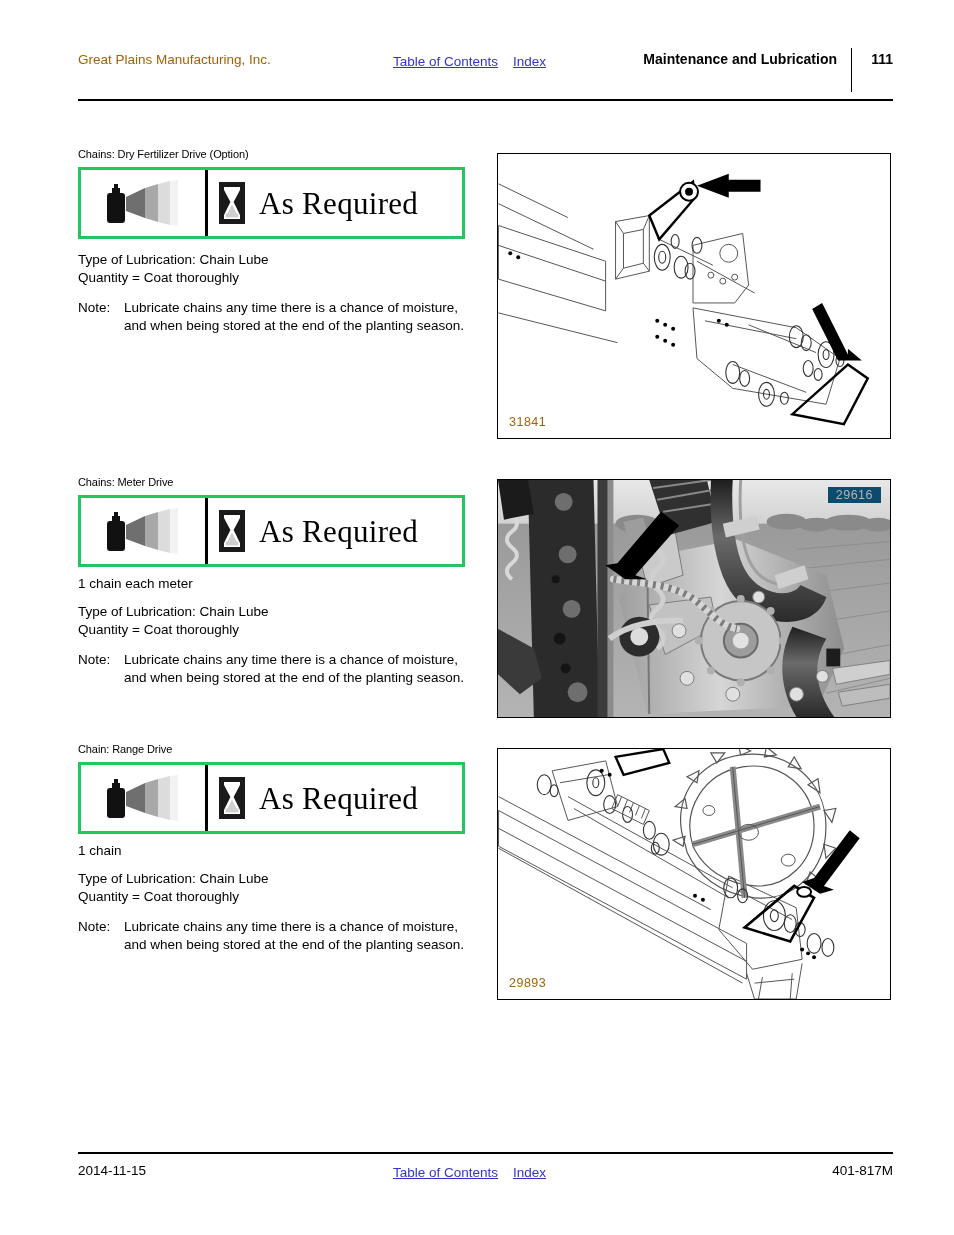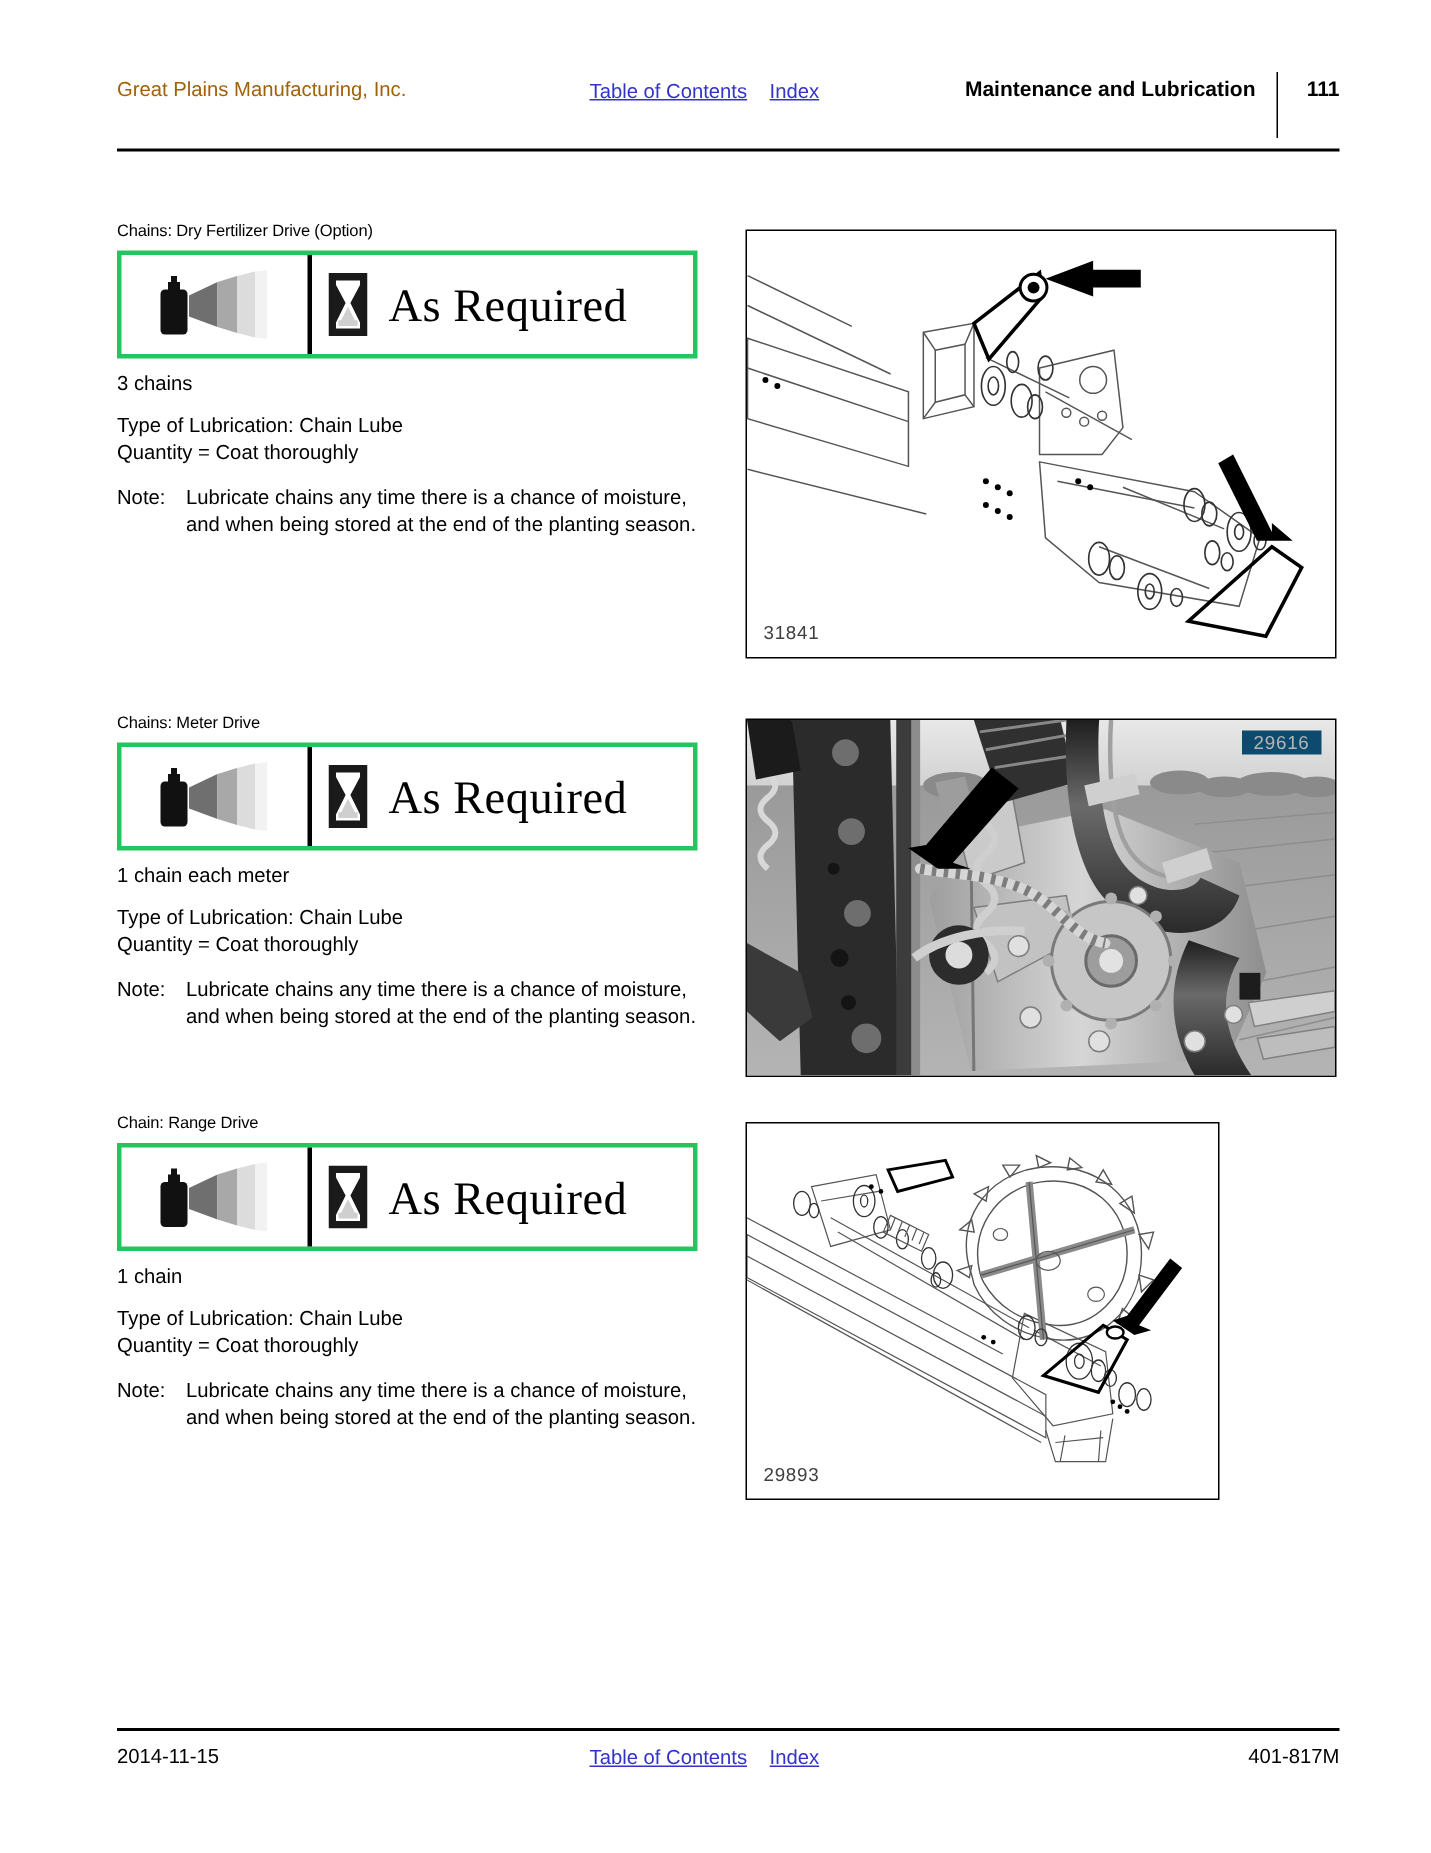--- a/index.html
+++ b/index.html
@@ -150,21 +150,21 @@
   .figure-panel {
     position: absolute;
     box-sizing: border-box;
     border: 1px solid #000;
     background: #fff;
     overflow: hidden;
   }
   .fig-id {
     position: absolute;
     font-size: 12.5px;
-    color: #404040;
+    color: #a16207;
     letter-spacing: 0.5px;
     z-index: 5;
   }
   .fig-id.bottom-left { left: 11px; bottom: 9px; }
   .fig-id.top-right {
     right: 9px; top: 7px;
     background: #0c4a6e;
     padding: 1px 8px;
     color: #b5b5b5;
   }
@@ -236,21 +236,20 @@
       <svg width="26" height="42" viewBox="0 0 26 42">
         <rect x="0" y="0" width="26" height="42" fill="#1a1a1a"></rect>
         <polygon points="5,5 21,5 21,8 14.6,20 21,33 21,37 5,37 5,33 11.4,20 5,8" fill="#ffffff"></polygon>
         <polygon points="6.6,31.5 19.4,31.5 19.4,35.4 6.6,35.4" fill="#cfcfcf"></polygon>
         <polygon points="13,22.5 18.6,33.5 7.4,33.5" fill="#cfcfcf"></polygon>
       </svg>
       <span class="freq-text">As Required</span>
     </div>
   </div>
 
-  <p class="sym-meta">3 chains</p>
   <div class="lub-block">
     <div>Type of Lubrication: Chain Lube</div>
     <div>Quantity = Coat thoroughly</div>
   </div>
   <div class="note-block">
     <span class="note-label">Note:</span>
     <span>Lubricate chains any time there is a chance of moisture, and when being stored at the end of the planting season.</span>
   </div>
 </div>
 
@@ -546,21 +545,21 @@
   <div class="lub-block">
     <div>Type of Lubrication: Chain Lube</div>
     <div>Quantity = Coat thoroughly</div>
   </div>
   <div class="note-block">
     <span class="note-label">Note:</span>
     <span>Lubricate chains any time there is a chance of moisture, and when being stored at the end of the planting season.</span>
   </div>
 </div>
 
-<div class="figure-panel" style="left:497px; top:748px; width:316px; height:252px;">
+<div class="figure-panel" style="left:497px; top:748px; width:394px; height:252px;">
   <svg class="fig-svg" viewBox="0 0 394 252">
     <g fill="none" stroke="#555" stroke-width="1">
 
       <path d="M0 62 L250 196 L250 232 L0 98 Z"></path>
       <path d="M0 80 L250 214"></path>
       <path d="M0 48 L214 162"></path>
       <path d="M0 100 L246 236"></path>
 
       <path d="M54 22 L108 12 L120 58 L70 72 Z"></path>
       <path d="M62 34 L110 26"></path>

